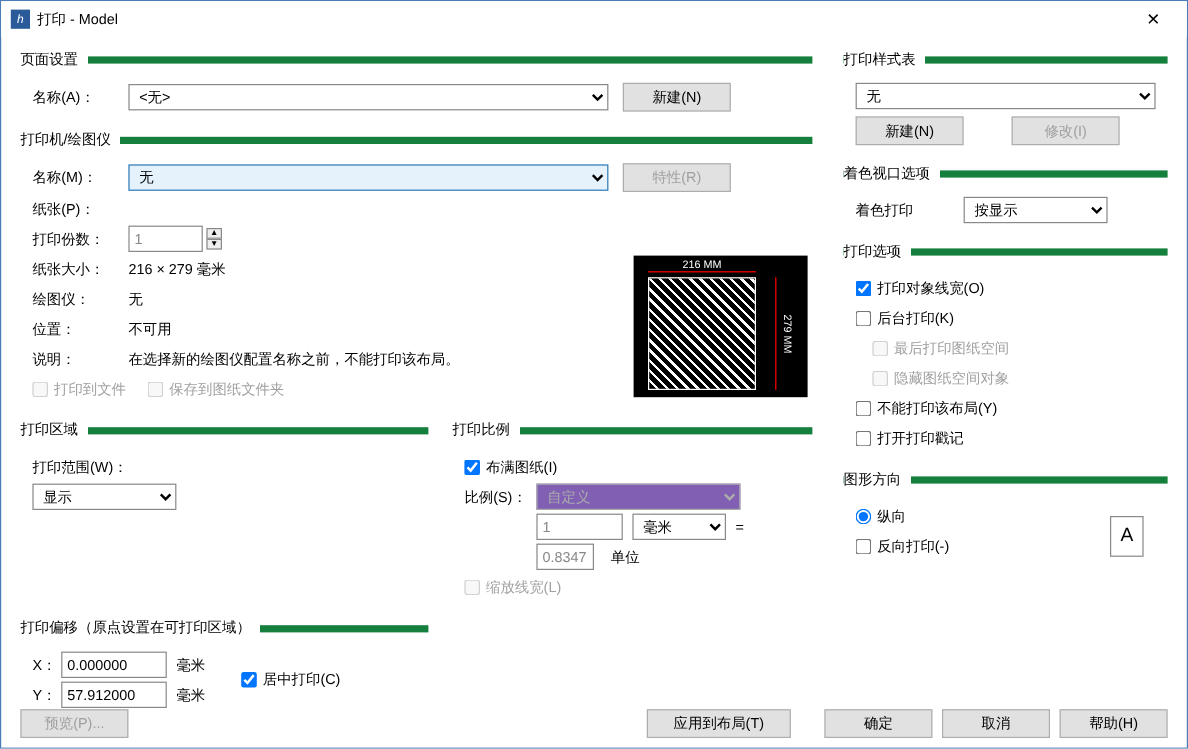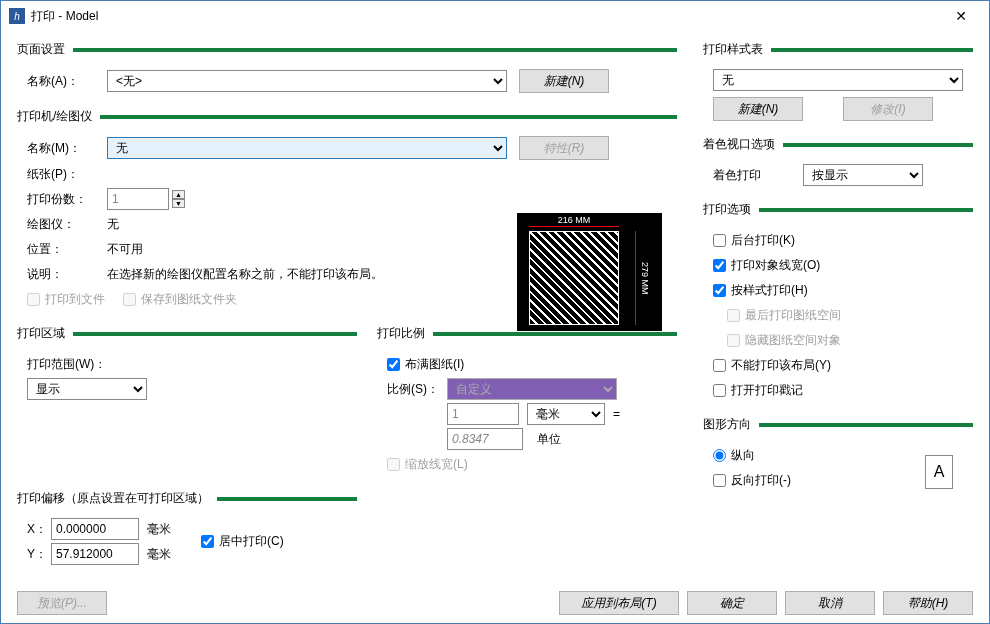--- a/index.html
+++ b/index.html
@@ -4,40 +4,40 @@
 <style>
   * { box-sizing: border-box; margin: 0; padding: 0; }
   body { font-family: "Microsoft YaHei", "Segoe UI", sans-serif; font-size: 12px; background: #fff; color: #000; }
   .window { width: 990px; height: 624px; border: 1px solid #4a7db5; background: #fff; position: relative; }
   .titlebar { height: 30px; background: #fff; display: flex; align-items: center; padding: 0 8px; }
   .titlebar .icon { width: 16px; height: 16px; background: #2a5a9a; margin-right: 6px; display: inline-flex; align-items: center; justify-content: center; color: #fff; font-size: 10px; font-style: italic; }
   .titlebar .title { flex: 1; font-size: 12px; }
   .titlebar .close { width: 40px; text-align: center; font-size: 14px; cursor: pointer; }
   .content { position: absolute; top: 30px; bottom: 40px; left: 0; right: 0; padding: 10px 16px; }
   .footer { position: absolute; bottom: 0; left: 0; right: 0; height: 40px; display: flex; align-items: center; padding: 0 16px; gap: 8px; }
-  fieldset { border: none; border-top: 4px solid #15803d; padding: 8px 0 6px 0; margin-bottom: 6px; }
+  fieldset { border: none; border-top: 6px solid #15803d; padding: 8px 0 6px 0; margin-bottom: 6px; }
   fieldset > legend { padding-right: 8px; font-size: 12px; }
   .row { display: flex; align-items: center; margin: 3px 0; min-height: 22px; }
   .lbl { width: 90px; flex-shrink: 0; }
   .lbl-sm { width: 60px; flex-shrink: 0; }
   select, input[type=text] { height: 22px; border: 1px solid #888; font-family: inherit; font-size: 12px; padding: 0 4px; background: #fff; }
   select { padding-right: 16px; }
   select:disabled, input:disabled { background: #fff; color: #888; }
-  .btn { height: 24px; min-width: 90px; border: 1px solid #adadad; background: #e1e1e1; font-family: inherit; font-size: 12px; cursor: pointer; padding: 0 10px; font-style: italic; }
+  .btn { height: 24px; min-width: 90px; border: 1px solid #adadad; background: #e1e1e1; font-family: inherit; font-size: 12px; cursor: pointer; padding: 0 10px; }
   .btn:disabled { color: #a0a0a0; cursor: default; }
   input[type=checkbox], input[type=radio] { margin-right: 5px; vertical-align: middle; }
   label { display: inline-flex; align-items: center; }
   label.disabled { color: #a0a0a0; }
   .left-col { position: absolute; left: 16px; top: 10px; width: 660px; }
   .right-col { position: absolute; right: 16px; top: 10px; width: 270px; }
   .spinner { display: inline-flex; align-items: center; }
   .spinner input { width: 62px; }
   .spinner .arrows { display: flex; flex-direction: column; margin-left: 3px; }
   .spinner .arrows span { width: 13px; height: 9px; border: 1px solid #888; font-size: 7px; line-height: 7px; text-align: center; background: #eee; cursor: pointer; }
-  .preview-box { position: absolute; right: 15px; top: 88px; width: 145px; height: 118px; background: #000; }
+  .preview-box { position: absolute; right: 4px; top: 88px; width: 145px; height: 118px; background: #000; }
   .preview-paper { position: absolute; left: 12px; top: 18px; width: 90px; height: 94px; border: 1px solid #fff; background: repeating-linear-gradient(45deg, #000 0 4px, #fff 4px 6px); }
   .preview-dim-h { position: absolute; top: 2px; left: 12px; width: 90px; color: #fff; font-size: 9px; text-align: center; }
   .preview-dim-h .line { height: 1px; background: #f00; margin-top: 1px; }
   .preview-dim-v { position: absolute; right: 12px; top: 18px; height: 94px; color: #fff; font-size: 9px; writing-mode: vertical-rl; text-align: center; }
   .orient-icon { width: 28px; height: 34px; border: 1px solid #888; background: #fff; display: flex; align-items: center; justify-content: center; font-size: 16px; }
   .mid-row { display: flex; gap: 20px; }
   .mid-row > fieldset { flex: 1; }
 </style>
 </head>
 <body>
@@ -75,20 +75,24 @@
           <span class="lbl" style="padding-left:10px">打印份数：</span>
           <div class="spinner">
             <input type="text" disabled="" value="1" style="">
             <div class="arrows">
                 <span>▲</span>
                 <span>▼</span>
               </div>
           </div>
         </div>
         <div class="row">
+            <span class="lbl" style="padding-left:10px">纸张大小：</span>
+            <span>216 × 279  毫米</span>
+          </div>
+        <div class="row">
             <span class="lbl" style="padding-left:10px">绘图仪：</span>
             <span>无</span>
           </div>
         <div class="row">
             <span class="lbl" style="padding-left:10px">位置：</span>
             <span>不可用</span>
           </div>
         <div class="row">
             <span class="lbl" style="padding-left:10px">说明：</span>
             <span>在选择新的绘图仪配置名称之前，不能打印该布局。</span>
@@ -134,21 +138,21 @@
           <div class="row" style="padding-left:10px">
             <span class="lbl-sm">比例(S)：</span>
             <select disabled="" style="width:170px;background:#4c1d95"><option>自定义</option></select>
           </div>
           <div class="row" style="padding-left:70px">
             <input type="text" disabled="" style="width: 72px;" value="1">
             <select style="width:78px;margin-left:8px"><option>毫米</option></select>
             <span style="margin-left:8px">=</span>
           </div>
           <div class="row" style="padding-left:70px">
-            <input type="text" disabled="" style="width: 76px; font-style: italic;" value="0.8347">
+            <input type="text" disabled="" style="width: 48px;" value="0.8347">
             <span style="margin-left:14px">单位</span>
           </div>
           <div class="row" style="padding-left:10px">
               <label class="disabled">
                 <input type="checkbox" disabled="" style="">
                 <span>缩放线宽(L)</span>
               </label>
             </div>
         </fieldset>
       </div>
@@ -193,34 +197,28 @@
         <div class="row" style="padding-left:10px">
           <span style="width:90px">着色打印</span>
           <select style="width:120px"><option>按显示</option></select>
         </div>
       </fieldset>
 
       <fieldset>
         <legend>打印选项</legend>
         <div class="row" style="padding-left:10px">
             <label>
+              <input type="checkbox" checked="" style="">
+              <span>打印对象线宽(O)</span>
+            </label>
+          </div>
+        <div class="row" style="padding-left:10px">
+            <label>
               <input type="checkbox" style="">
               <span>后台打印(K)</span>
-            </label>
-          </div>
-        <div class="row" style="padding-left:10px">
-            <label>
-              <input type="checkbox" checked="" style="">
-              <span>打印对象线宽(O)</span>
-            </label>
-          </div>
-        <div class="row" style="padding-left:10px">
-            <label>
-              <input type="checkbox" checked="" style="">
-              <span>按样式打印(H)</span>
             </label>
           </div>
         <div class="row" style="padding-left:24px">
             <label class="disabled">
               <input type="checkbox" disabled="" style="">
               <span>最后打印图纸空间</span>
             </label>
           </div>
         <div class="row" style="padding-left:24px">
             <label class="disabled">
@@ -262,17 +260,17 @@
           <div class="orient-icon" style="margin-right:20px;margin-top:14px">A</div>
         </div>
       </fieldset>
     </div>
   </div>
 
   <div class="footer">
     <button class="btn" disabled="">预览(P)...</button>
     <div style="flex:1"></div>
     <button class="btn" style="min-width:120px">应用到布局(T)</button>
-    <button class="btn" style="">确定</button>
+    <button class="btn" style="margin-left:20px">确定</button>
     <button class="btn" style="">取消</button>
     <button class="btn">帮助(H)</button>
   </div>
 </div>
 
 </body></html>

